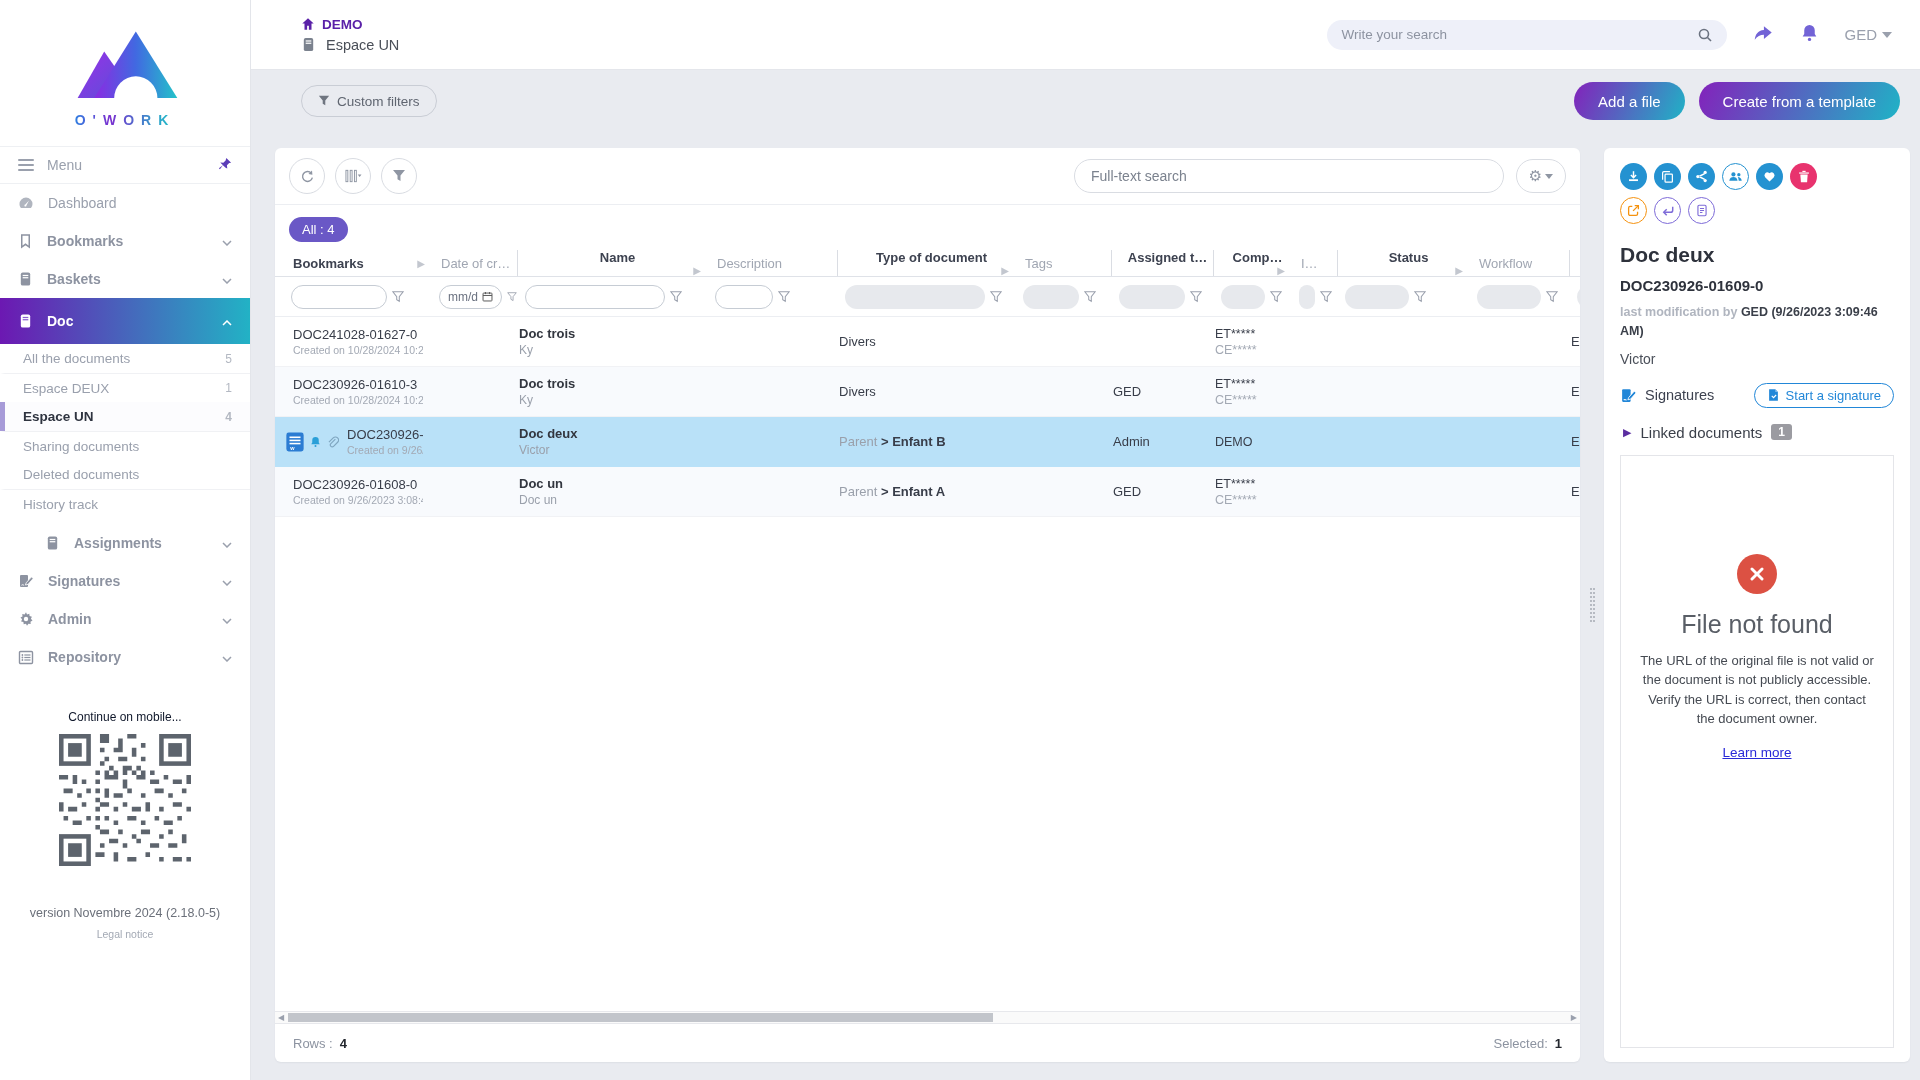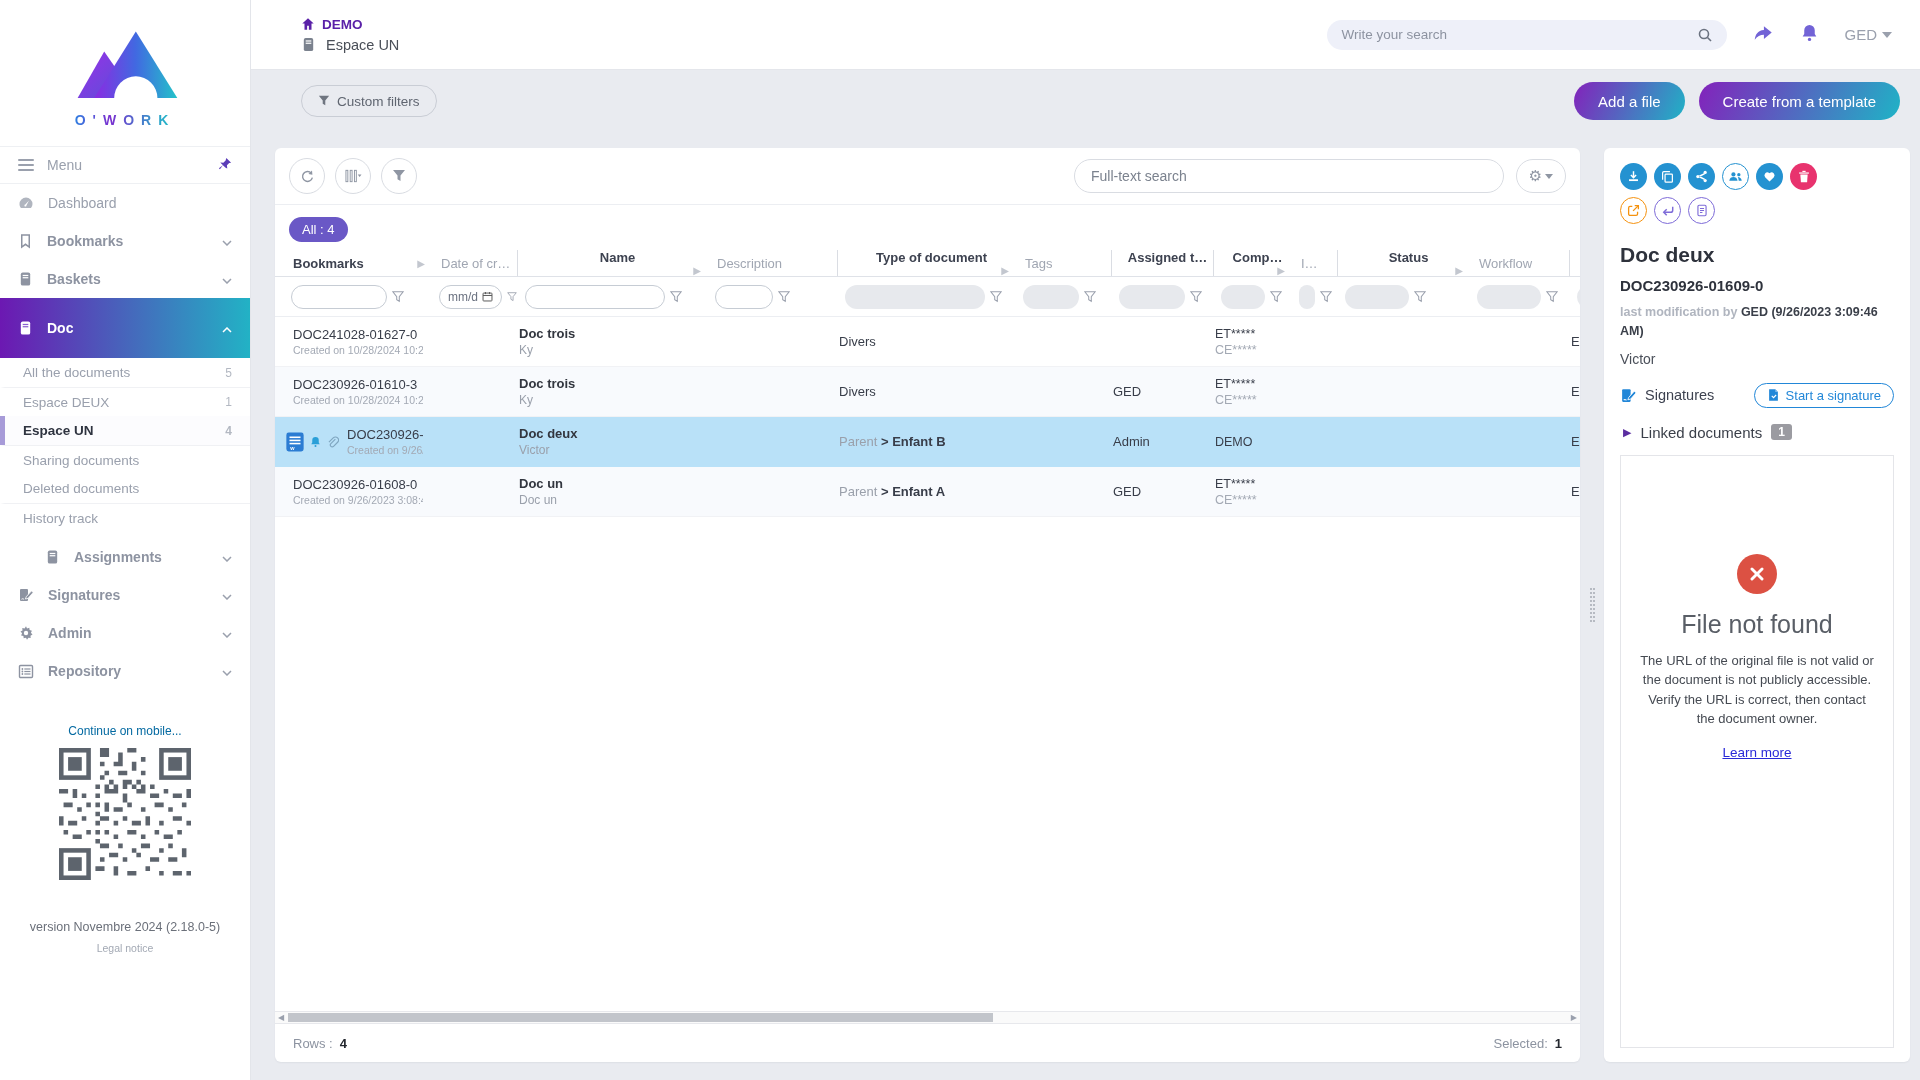--- a/index.html
+++ b/index.html
@@ -11,27 +11,27 @@
   .sidebar { width:251px; background:#fff; border-right:1px solid #e3e5ea; display:flex; flex-direction:column; flex-shrink:0; }
   .logo-wrap { height:146px; display:flex; flex-direction:column; align-items:center; justify-content:center; padding-top:8px; }
   .logo-text { font-size:14px; font-weight:700; letter-spacing:7px; margin-top:2px;
     background:linear-gradient(90deg,#2f7ee0,#7a2fd0 35%,#2aa6c9 85%,#23c3c9);
     -webkit-background-clip:text; background-clip:text; color:transparent; }
   .menu-row { height:38px; border-top:1px solid #eef0f3; border-bottom:1px solid #eef0f3; display:flex; align-items:center; gap:13px; padding:0 18px; color:#9aa0ad; font-size:14px; }
   .menu-pin { margin-left:auto; }
   .nav-item { height:38px; display:flex; align-items:center; gap:14px; padding:0 18px; color:#8d93a1; font-size:14px; font-weight:700; cursor:pointer; }
   .nav-item.plain { font-weight:400; color:#9aa0ad; }
   .nav-item .chev { margin-left:auto; }
-  .nav-doc { height:60px; background:linear-gradient(90deg,#6c18b2,#22b2c5); color:#fff; }
+  .nav-doc { height:46px; background:linear-gradient(90deg,#6c18b2,#22b2c5); color:#fff; }
   .sub-item { height:29px; display:flex; align-items:center; padding:0 18px; font-size:13.5px; color:#9aa0ad; cursor:pointer; border-left:5px solid transparent; }
   .sub-item .count { margin-left:auto; color:#b3b8c2; font-size:12px; }
   .sub-item.sep { border-top:1px solid #f0f1f4; }
   .sub-item.selected { color:#2f3440; font-weight:700; border-left:5px solid #a79bd8; background:#fcfcfe; }
   .side-bottom { margin-top:34px; display:flex; flex-direction:column; align-items:center; }
-  .mobile-hint { font-size:12px; color:#0369a1; margin-bottom:10px; }
+  .mobile-hint { font-size:12px; color:#0f172a; margin-bottom:10px; }
   .version { margin-top:40px; font-size:12.5px; color:#6b707a; }
   .legal { margin-top:8px; font-size:10.5px; color:#a3a9b4; text-decoration:none; }
 
   
   .main { flex:1; display:flex; flex-direction:column; min-width:0; }
   .main-header { height:70px; background:#fff; border-bottom:1px solid #e4e6eb; display:flex; align-items:center; justify-content:space-between; padding:0 28px 0 50px; }
   .bc-root { display:flex; align-items:center; gap:7px; color:#5a21a8; font-weight:700; font-size:13.5px; }
   .bc-page { display:flex; align-items:center; gap:10px; margin-top:5px; color:#4a4f58; font-size:14.5px; }
   .hdr-right { display:flex; align-items:center; gap:24px; }
   .search-pill { width:400px; height:30px; background:#eef0f9; border-radius:15px; display:flex; align-items:center; padding:0 14px; }

